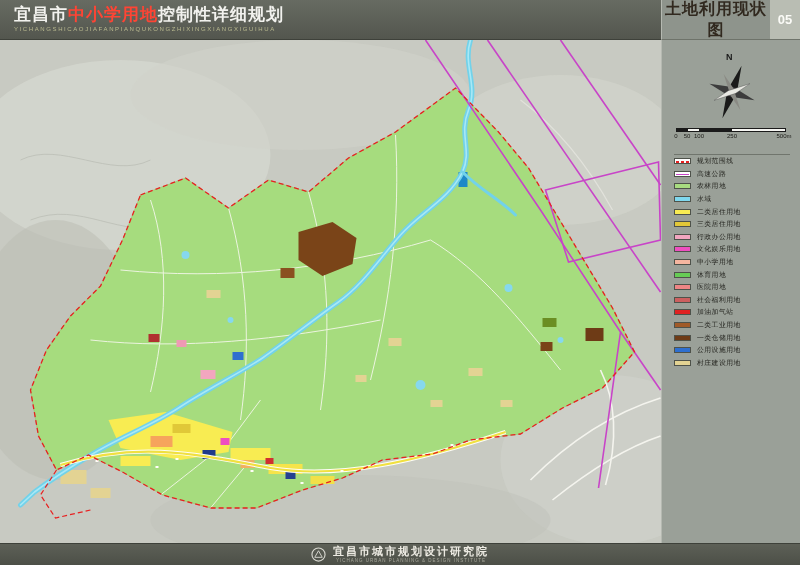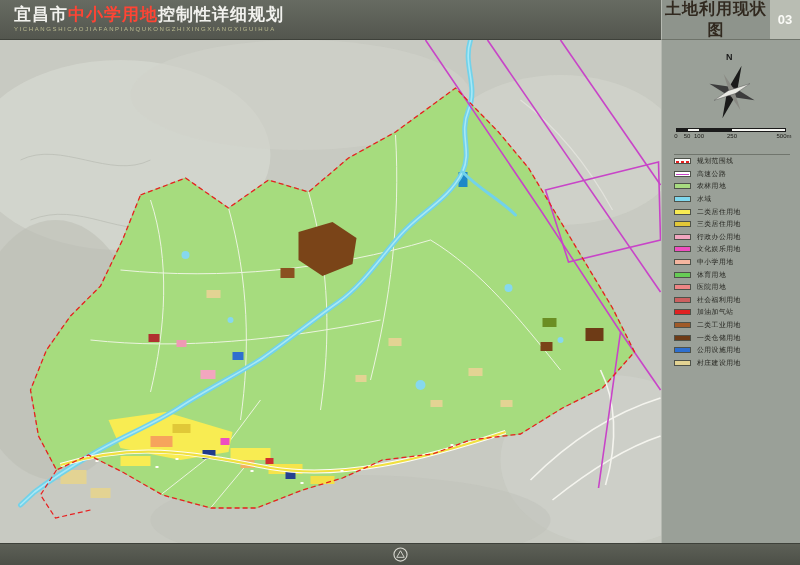--- a/index.html
+++ b/index.html
@@ -75,21 +75,21 @@
 
   <div class="header-left">
     <div class="title">
       <span>宜昌市</span><span class="hl">中小学用地</span><span>控制性详细规划</span>
     </div>
     <div class="pinyin">YICHANGSHICAOJIAFANPIANQUKONGZHIXINGXIANGXIGUIHUA</div>
   </div>
 
   <div class="sidebar-head">
     <span class="map-title">土地利用现状图</span>
-    <span class="page-num">03</span>
+    <span class="page-num">05</span>
   </div>
 
   <div class="map-area">
     <svg width="661" height="503" viewBox="0 0 660 503">
 
       <g>
         <rect x="0" y="0" width="660" height="503" fill="#c8cac2"></rect>
         <ellipse cx="120" cy="115" rx="150" ry="95" fill="#d6d8d0" opacity="0.75"></ellipse>
         <ellipse cx="300" cy="55" rx="170" ry="55" fill="#d0d2ca" opacity="0.6"></ellipse>
         <ellipse cx="560" cy="110" rx="120" ry="75" fill="#d3d5cd" opacity="0.6"></ellipse>
@@ -309,15 +309,19 @@
         <span class="legend-label">村庄建设用地</span>
       </div>
     </div>
   </div>
 
   <div class="footer">
     <svg class="logo" viewBox="0 0 16 16">
       <circle cx="8" cy="8" r="7" fill="none" stroke="#d8d8d0" stroke-width="1.2"></circle>
       <path d="M4,11 L8,4 L12,11 Z" fill="none" stroke="#d8d8d0" stroke-width="1"></path>
     </svg>
+    <div class="footer-text">
+      <span class="institute">宜昌市城市规划设计研究院</span>
+      <span class="institute-sub">YICHANG URBAN PLANNING &amp; DESIGN INSTITUTE</span>
+    </div>
   </div>
 
 </div>
 
 </body></html>

